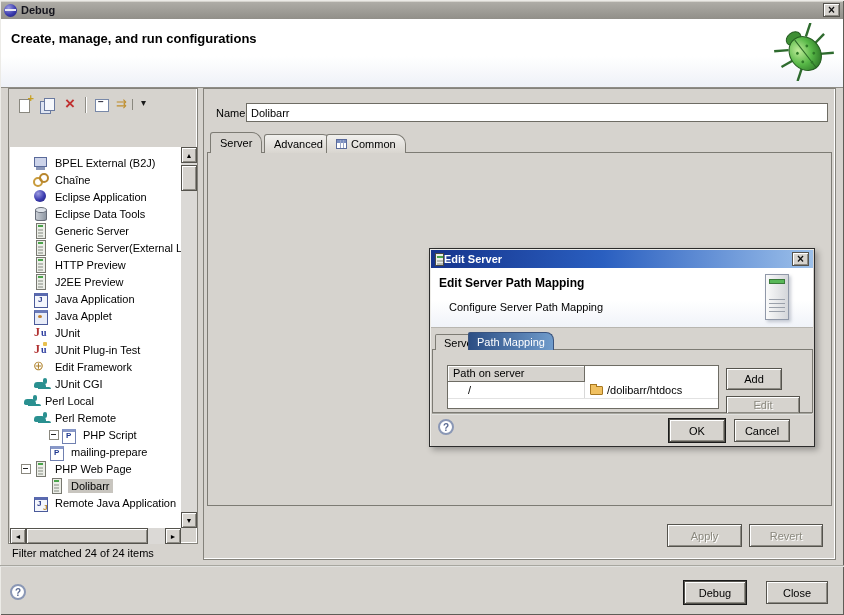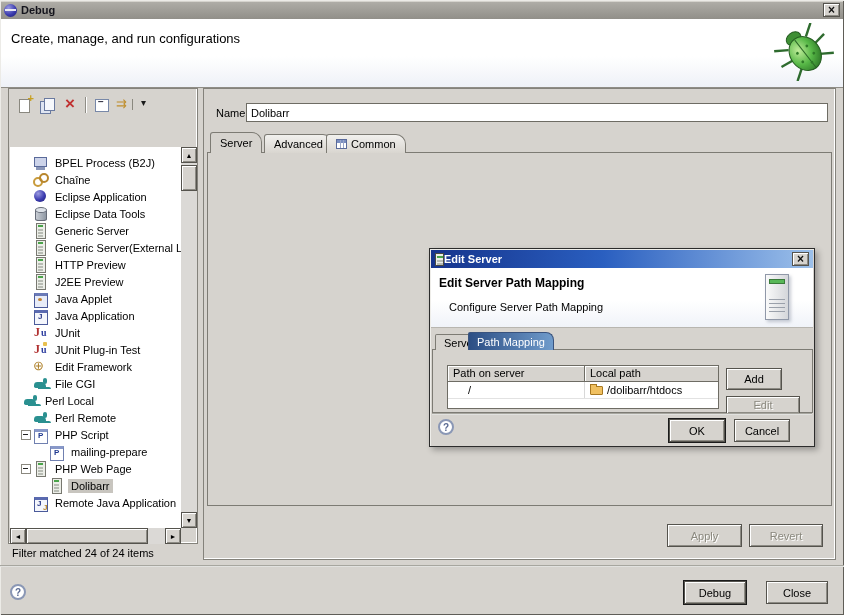--- a/index.html
+++ b/index.html
@@ -17,21 +17,21 @@
   .titlebar .ttl{font-weight:bold;color:#14141c;margin-left:4px;}
   .ec-ico{width:13px;height:13px;border-radius:50%;background:radial-gradient(circle at 35% 30%,#9a9ae0,#3c3cb0 55%,#16166a);position:relative;flex:none;}
   .ec-ico::before{content:"";position:absolute;left:1px;top:5px;width:11px;height:2px;background:#e8e8f4;}
   .xbtn{width:17px;height:14px;background:#d6d3ce;border:1px solid #55534d;
     box-shadow:inset 1px 1px 0 #fff,inset -1px -1px 0 #8d8b84;display:flex;align-items:center;justify-content:center;}
   .xbtn::before{content:"×";font:bold 12px/10px "Liberation Sans",sans-serif;color:#111;}
   .spacer{flex:1;}
 
   
   .banner{left:1px;top:19px;right:1px;height:69px;background:linear-gradient(180deg,#ffffff 55%,#eef1f7);border-bottom:1px solid #8f8d86;}
-  .banner-title{position:absolute;left:10px;top:12px;font-size:13px;font-weight:normal;color:#000;}
+  .banner-title{position:absolute;left:10px;top:12px;font-size:13px;font-weight:bold;color:#000;}
 
   
   .btn{background:#d6d3ce;border:1px solid #55534d;box-shadow:inset 1px 1px 0 #fff,inset -1px -1px 0 #8d8b84;
     display:flex;align-items:center;justify-content:center;font-size:11px;color:#000;cursor:default;}
   .btn.default{box-shadow:inset 1px 1px 0 #fff,inset -1px -1px 0 #8d8b84,0 0 0 1px #1b1b1b;}
   .btn.disabled{color:#8b897f;text-shadow:1px 1px 0 #fff;}
   .field{background:#fff;border:1px solid #6e6c64;font:11px "Liberation Sans",sans-serif;padding:1px 4px;color:#000;}
   input.field{outline:none;}
   .field.disabled{background:#d6d3ce;color:#8b897f;}
   .grp{border:1px solid #8f8d86;box-shadow:1px 1px 0 #faf9f6;}
@@ -203,21 +203,21 @@
     <span class="abs tbsep" style="left:76px"></span>
     <span class="abs tb i-collapse" style="left:82px"></span>
     <span class="abs tb i-filter" style="left:105px"></span>
     <span class="abs tb i-chevron" style="left:127px"></span>
 
 
     <div class="abs treeview" id="tree-body">
         <div class="trow" style="padding-left: 10px;">
           <span class="exp"></span>
           <span class="tico t-bpel"></span>
-          <span class="tlabel">BPEL Process (B2J)</span>
+          <span class="tlabel">BPEL External (B2J)</span>
         </div>
         <div class="trow" style="padding-left: 10px;">
           <span class="exp"></span>
           <span class="tico t-chain"></span>
           <span class="tlabel">Chaîne</span>
         </div>
         <div class="trow" style="padding-left: 10px;">
           <span class="exp"></span>
           <span class="tico t-sphere"></span>
           <span class="tlabel">Eclipse Application</span>
@@ -242,59 +242,59 @@
           <span class="tico t-server"></span>
           <span class="tlabel">HTTP Preview</span>
         </div>
         <div class="trow" style="padding-left: 10px;">
           <span class="exp"></span>
           <span class="tico t-server"></span>
           <span class="tlabel">J2EE Preview</span>
         </div>
         <div class="trow" style="padding-left: 10px;">
           <span class="exp"></span>
+          <span class="tico t-java-app"></span>
+          <span class="tlabel">Java Application</span>
+        </div>
+        <div class="trow" style="padding-left: 10px;">
+          <span class="exp"></span>
           <span class="tico t-applet"></span>
           <span class="tlabel">Java Applet</span>
         </div>
         <div class="trow" style="padding-left: 10px;">
           <span class="exp"></span>
-          <span class="tico t-java-app"></span>
-          <span class="tlabel">Java Application</span>
-        </div>
-        <div class="trow" style="padding-left: 10px;">
-          <span class="exp"></span>
           <span class="tico t-junit"></span>
           <span class="tlabel">JUnit</span>
         </div>
         <div class="trow" style="padding-left: 10px;">
           <span class="exp"></span>
           <span class="tico t-junit-plugin"></span>
           <span class="tlabel">JUnit Plug-in Test</span>
         </div>
         <div class="trow" style="padding-left: 10px;">
           <span class="exp"></span>
           <span class="tico t-osgi"></span>
           <span class="tlabel">Edit Framework</span>
         </div>
         <div class="trow" style="padding-left: 10px;">
           <span class="exp"></span>
           <span class="tico t-perl"></span>
-          <span class="tlabel">File CGI</span>
+          <span class="tlabel">JUnit CGI</span>
         </div>
         <div class="trow" style="">
           <span class="exp"></span>
           <span class="tico t-perl"></span>
           <span class="tlabel">Perl Local</span>
         </div>
         <div class="trow" style="padding-left: 10px;">
           <span class="exp"></span>
           <span class="tico t-perl"></span>
           <span class="tlabel">Perl Remote</span>
         </div>
-        <div class="trow" style="padding-left: 10px;">
+        <div class="trow" style="padding-left: 10px; margin-left: 28px;">
           <span class="exp minus"></span>
           <span class="tico t-php"></span>
           <span class="tlabel">PHP Script</span>
         </div>
         <div class="trow" style="padding-left: 26px;">
           <span class="exp"></span>
           <span class="tico t-php"></span>
           <span class="tlabel">mailing-prepare</span>
         </div>
         <div class="trow" style="padding-left: 10px;">
@@ -414,21 +414,20 @@
       <span>Server</span>
     </div>
     <div class="dtab active" style="left:38px;top:83px;height:18px;">
       <span>Path Mapping</span>
     </div>
     <div class="dcbox"></div>
 
     <div class="ptable">
       <div class="phead">
         <span class="phcell" style="width:137px;">Path on server</span>
-        <span class="phcell" style="width:133px;border-right:none;">Local path</span>
       </div>
       <div id="ptable-body">
           <div class="prow">
             <span class="pcell" style="width: 137px; padding-left: 20px; border-right: 1px solid rgb(216, 216, 216);">/</span>
             <span class="pcell" style="width: 133px;">
               <span class="fold"></span>
               <span>/dolibarr/htdocs</span>
             </span>
           </div>
         </div>

